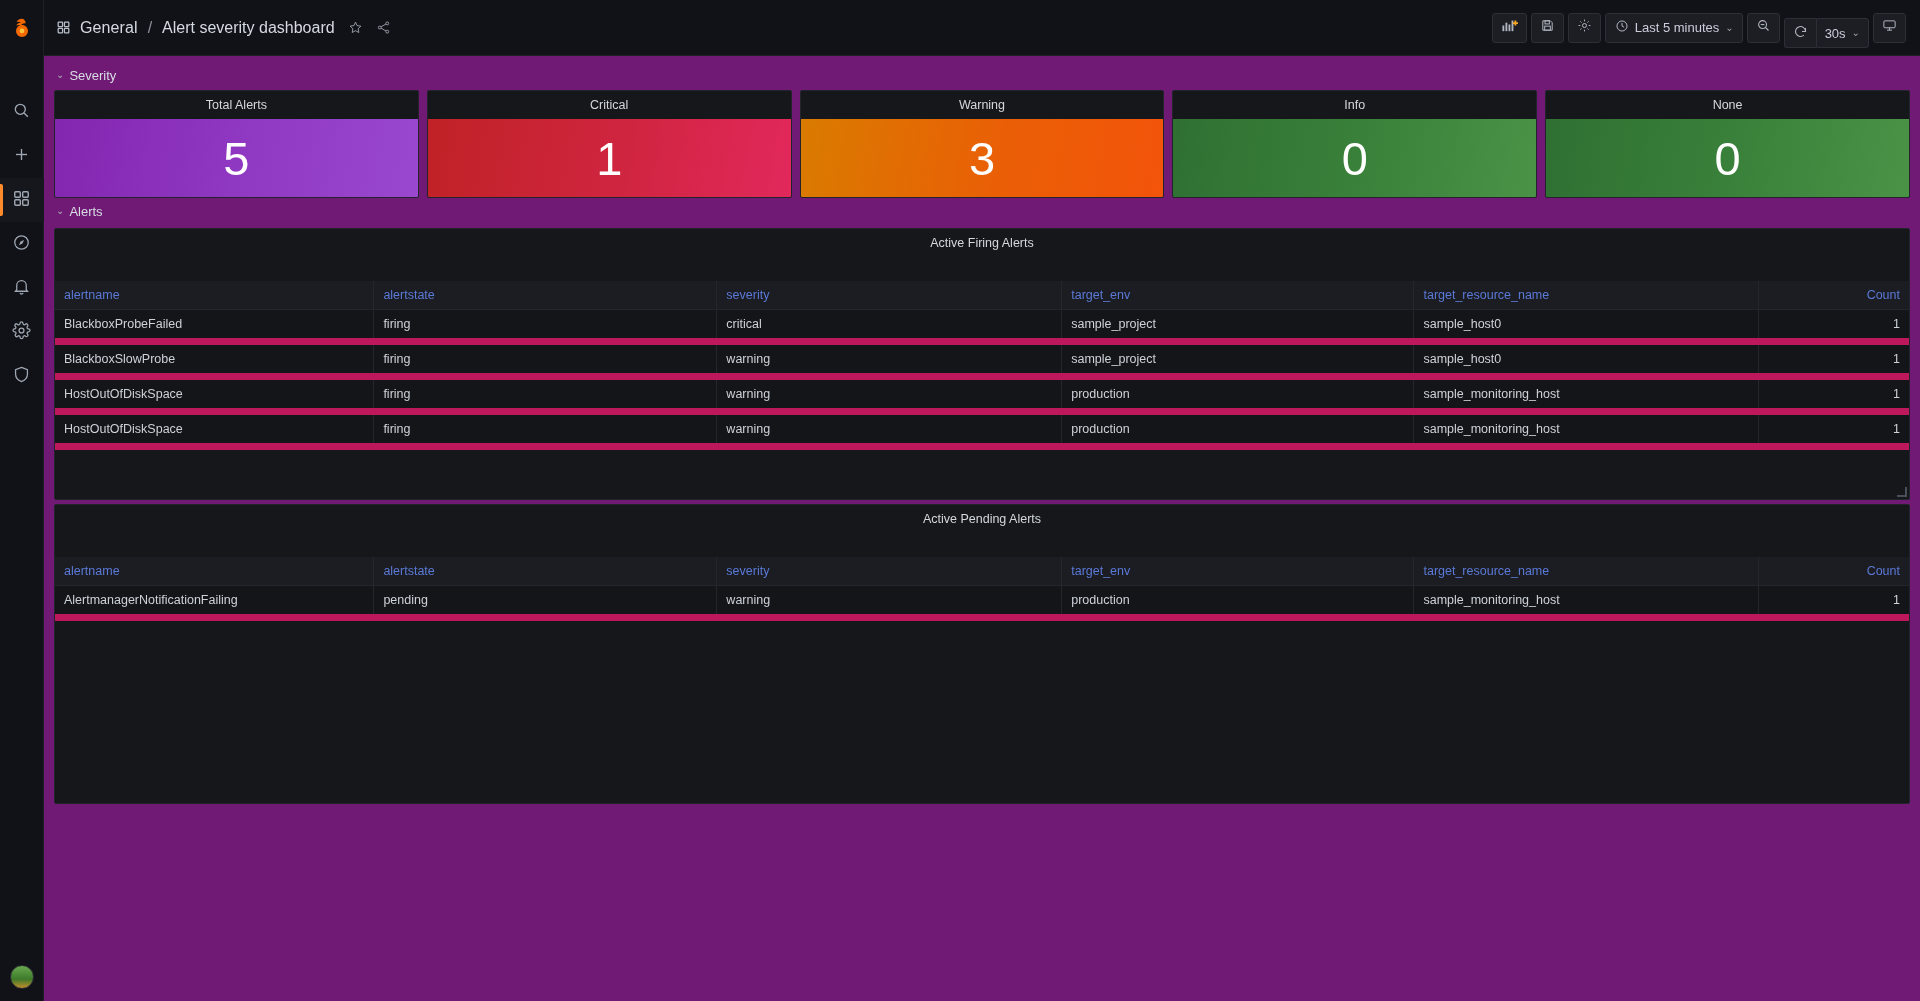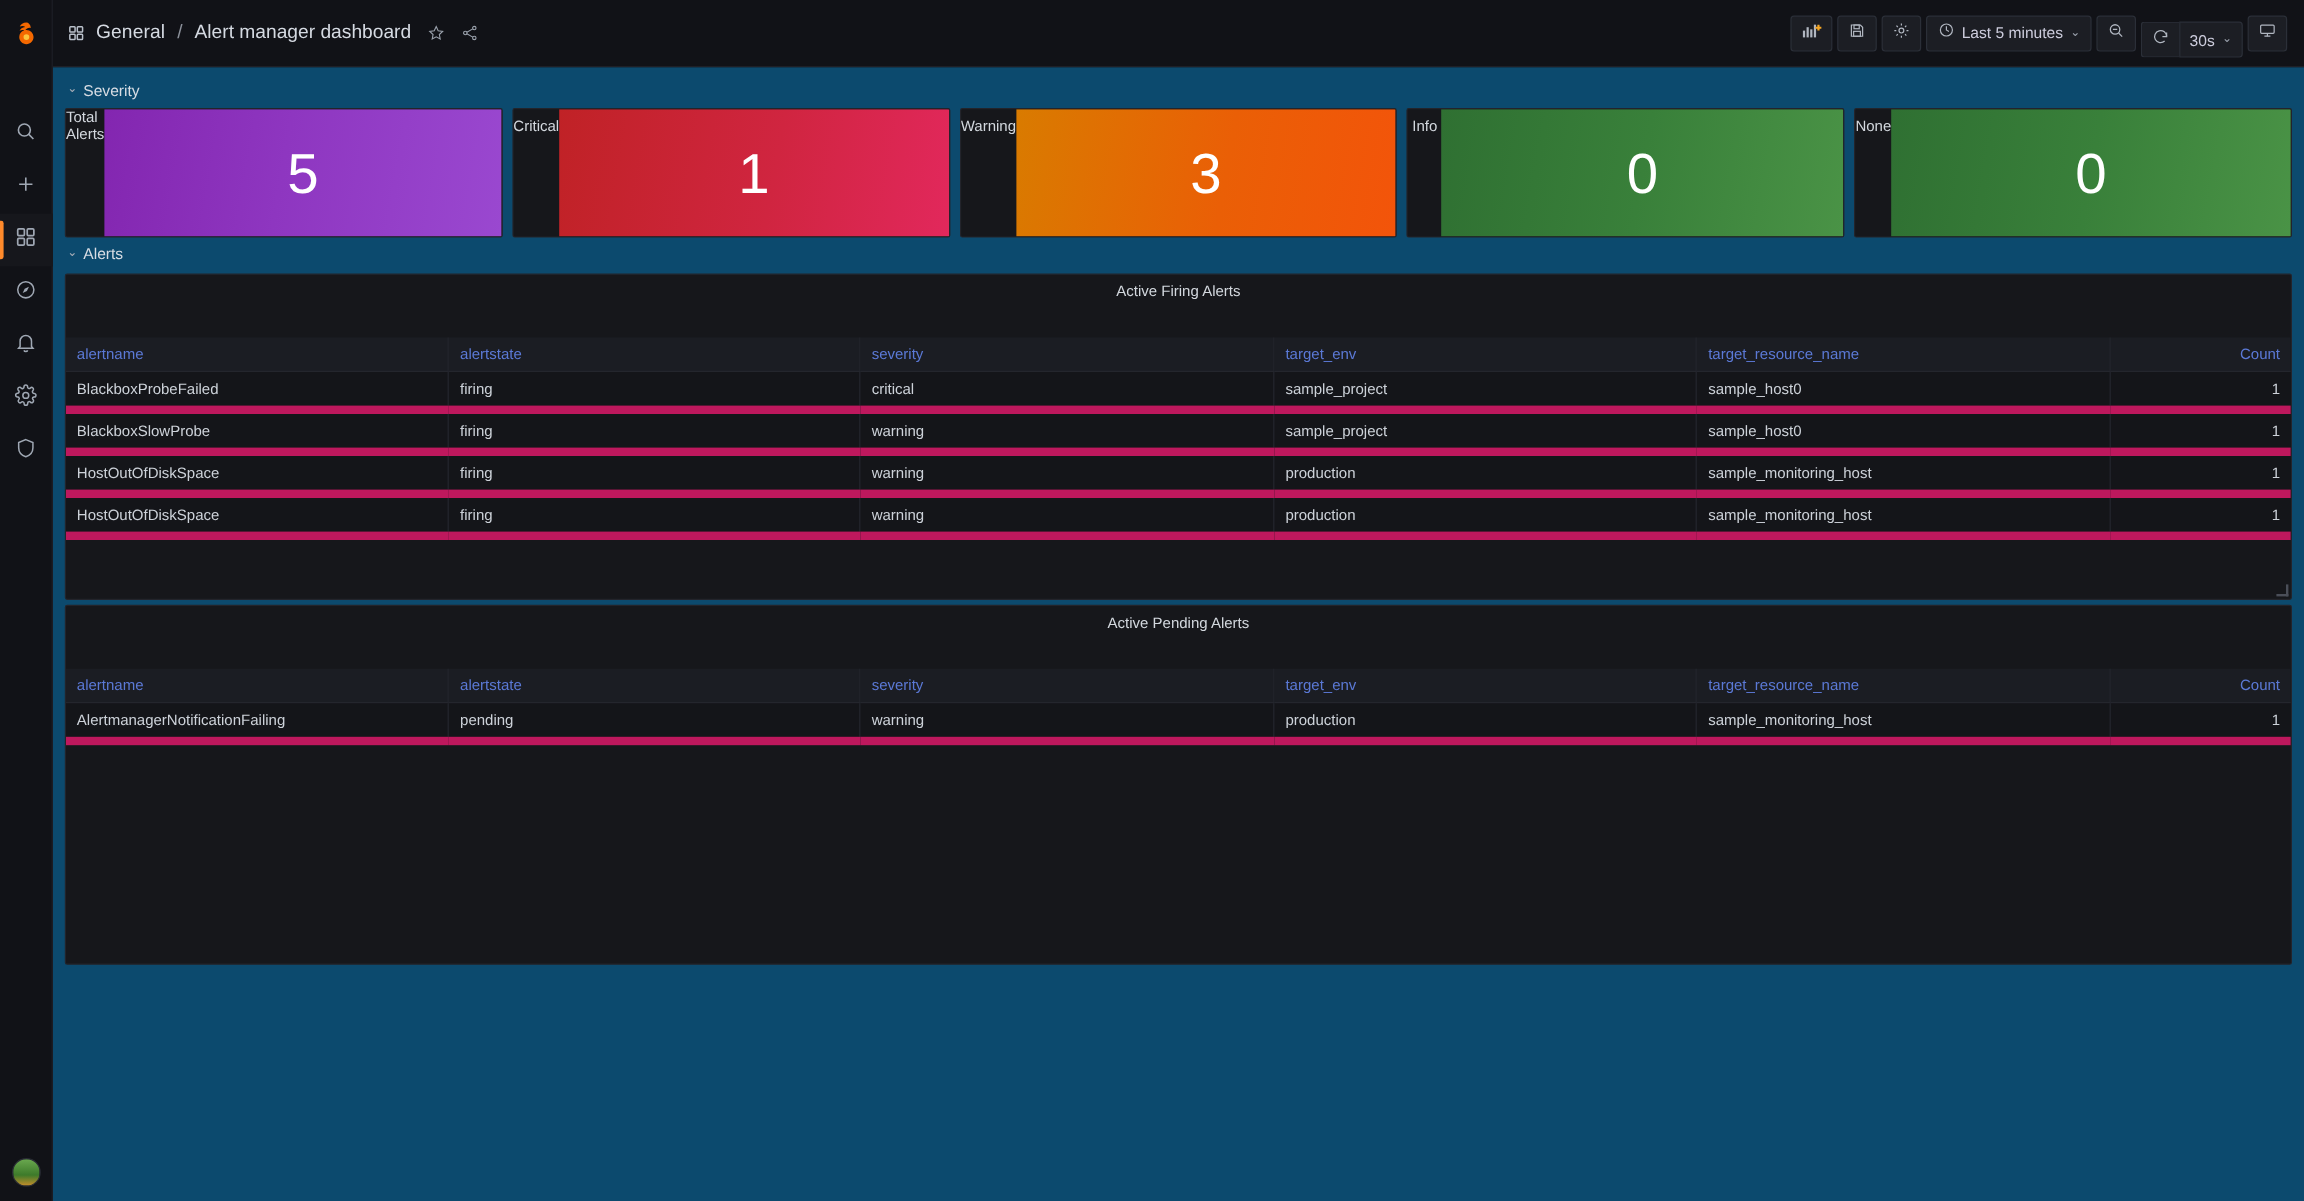--- a/index.html
+++ b/index.html
@@ -37,21 +37,21 @@
   }
   .nav-spacer-top { height: 34px; }
   .nav-bottom { margin-top: auto; padding-bottom: 4px; }
   .avatar-nav {
     width: 24px; height: 24px; border-radius: 50%;
     background: linear-gradient(180deg,#6aa84f 0%,#3d7a2a 60%,#c38d2b 100%);
     border: 1px solid #2a2d35;
   }
 
   
-  .main { flex: 1 1 auto; display: flex; flex-direction: column; min-width: 0; background: #0c4a6e; }
+  .main { flex: 1 1 auto; display: flex; flex-direction: column; min-width: 0; background: #701a75; }
 
   
   .topbar {
     height: 56px; flex: 0 0 56px;
     display: flex; align-items: center;
     padding: 0 14px 0 12px;
     background: #111217;
     border-bottom: 1px solid #1f2027;
   }
   .crumbs { display: flex; align-items: center; gap: 9px; }
@@ -86,21 +86,21 @@
 
   
   .stats { display: flex; gap: 8px; margin-top: 2px; }
   .stat {
     flex: 1 1 0; min-width: 0;
     background: #16171b;
     border: 1px solid #23242b;
     border-radius: 2px;
     overflow: hidden;
     height: 108px;
-    display: flex; flex-direction: row;
+    display: flex; flex-direction: column;
   }
   .stat-title {
     height: 28px; flex: 0 0 28px;
     display: flex; align-items: center; justify-content: center;
     font-size: 12.5px; color: #d3d8de; font-weight: 500;
   }
   .stat-val {
     flex: 1 1 auto;
     display: flex; align-items: center; justify-content: center;
     font-size: 47px; font-weight: 500; color: #ffffff;
@@ -271,21 +271,21 @@
         <span class="crumb-icon">
           <svg width="15" height="15" viewBox="0 0 24 24" fill="none" stroke="currentColor" stroke-width="2">
             <rect x="3.5" y="3.5" width="7" height="7" rx="1"></rect>
             <rect x="13.5" y="3.5" width="7" height="7" rx="1"></rect>
             <rect x="3.5" y="13.5" width="7" height="7" rx="1"></rect>
             <rect x="13.5" y="13.5" width="7" height="7" rx="1"></rect>
           </svg>
         </span>
         <span class="crumb-text">General</span>
         <span class="crumb-sep">/</span>
-        <span class="crumb-title">Alert manager dashboard</span>
+        <span class="crumb-title">Alert severity dashboard</span>
         <span class="crumb-btn">
           <svg width="15" height="15" viewBox="0 0 24 24" fill="none" stroke="currentColor" stroke-width="1.5">
             <polygon points="12,3.4 14.6,9 20.6,9.8 16.2,14 17.3,20 12,17.1 6.7,20 7.8,14 3.4,9.8 9.4,9"></polygon>
           </svg>
         </span>
         <span class="crumb-btn">
           <svg width="15" height="15" viewBox="0 0 24 24" fill="none" stroke="currentColor" stroke-width="1.5">
             <circle cx="18" cy="5.4" r="2.3"></circle>
               <circle cx="6" cy="12" r="2.3"></circle>
               <circle cx="18" cy="18.6" r="2.3"></circle>

